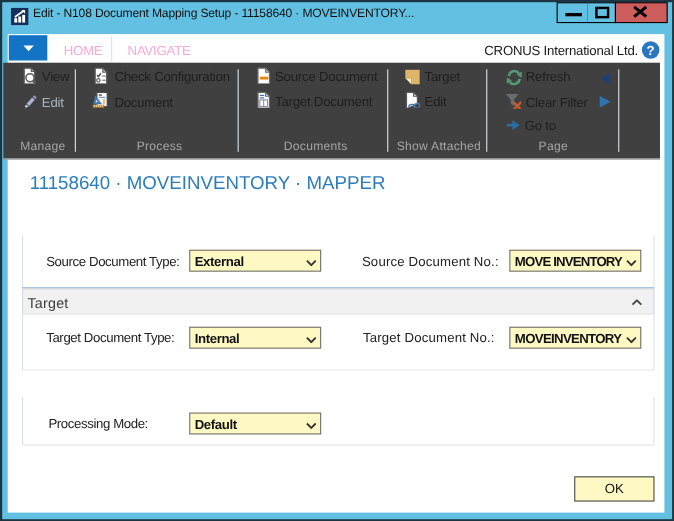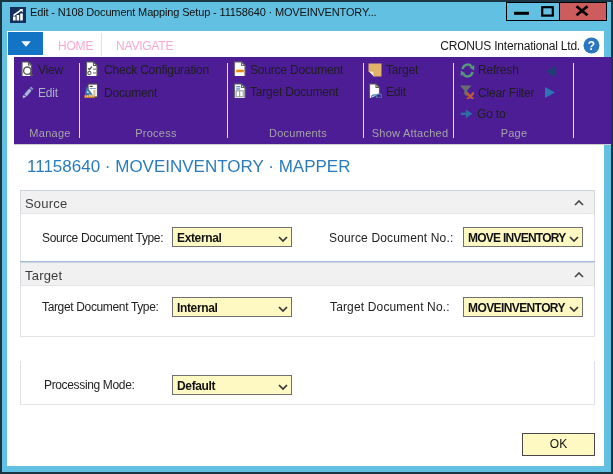--- a/index.html
+++ b/index.html
@@ -13,21 +13,21 @@
 .winbtn { top:2px; height:19px; border:1px solid #000; }
 .btn-min { left:506px; width:29px; background:#62c1e2; }
 .btn-max { left:534px; width:26px; background:#62c1e2; border-left:none; }
 .btn-close { left:559px; width:48px; background:#cd5c5c; }
 
 .appbtn { left:8px; top:32px; width:35px; height:23px; background:#1373c4; }
 .tabtext { top:39px; font-size:12px; color:#f9a8d4; letter-spacing:-0.2px; }
 .cronus { top:39px; right:33px; font-size:12px; color:#1a1a1a; letter-spacing:-0.2px; }
 .tabsep { top:33px; width:1px; height:23px; background:#e2e2e2; }
 
-.ribbon { left:14px; top:57px; width:597px; height:88px; background:#4c1d95; border-bottom:1px solid #cccccc; }
+.ribbon { left:3px; top:57px; width:597px; height:88px; background:#404040; border-bottom:1px solid #cccccc; }
 .rsep { top:6px; width:1px; height:75px; background:#dde1e4; position:absolute; }
 .ritem { position:absolute; font-size:12px; color:#1e1e1e; letter-spacing:-0.2px; white-space:nowrap; }
 .rlabel { position:absolute; top:70px; font-size:11px; color:#a5a5a5; letter-spacing:0.25px; text-align:center; }
 .ricon { position:absolute; width:15px; height:15px; }
 
 .pagetitle { left:27px; top:157px; font-size:17px; color:#2a7cbd; letter-spacing:0px; white-space:nowrap; }
 .fasttab { left:20px; width:575px; position:absolute; background:#ffffff; }
 .fthead { position:absolute; left:0; top:0; width:100%; height:24px; background:#f1f1f1; border-top:1px solid #ccd2da; border-left:1px solid #d4d9e0; border-right:1px solid #d4d9e0; border-bottom:1px solid #e4e4e4; }
 .fthead .t { position:absolute; left:4px; top:5px; font-size:13px; color:#3c3c3c; letter-spacing:0.2px; }
 .ftbody { position:absolute; left:0; top:24px; right:0; bottom:0; border-left:1px solid #dde1e8; border-right:1px solid #dde1e8; }
@@ -186,26 +186,20 @@
 <svg class="abs" style="left:546px;top:66px;" width="9" height="11">
     <path d="M9 0 L9 11 L0 5.5 Z" fill="#1f3f77"></path>
   </svg>
 <svg class="abs" style="left:545px;top:87px;" width="10" height="11">
     <path d="M0 0 L0 11 L10 5.5 Z" fill="#2e74b5"></path>
   </svg>
 
 <div class="abs pagetitle">11158640 · MOVEINVENTORY · MAPPER</div>
 
 <div class="fasttab" style="top:190px;height:72px;border-bottom:1px solid #a5bedf;">
-  <div class="fthead">
-      <span class="t">Source</span>
-    <svg style="position:absolute;right:10px;top:9px;" width="10" height="6">
-        <path d="M1 5 L5 1 L9 5" fill="none" stroke="#444" stroke-width="1.6"></path>
-      </svg>
-  </div>
   <div class="ftbody"></div>
 </div>
 <div class="abs flabel" style="left:42px;top:231px;">Source Document Type:</div>
 <div class="abs combo" style="left:172px;top:227px;">
   <span class="v">External</span>
   <svg class="chev" width="10" height="6">
       <path d="M1 1 L5 5 L9 1" fill="none" stroke="#333" stroke-width="1.7"></path>
     </svg>
 </div>
 <div class="abs flabel" style="left:329px;top:231px;letter-spacing:0.15px;">Source Document No.:</div>

